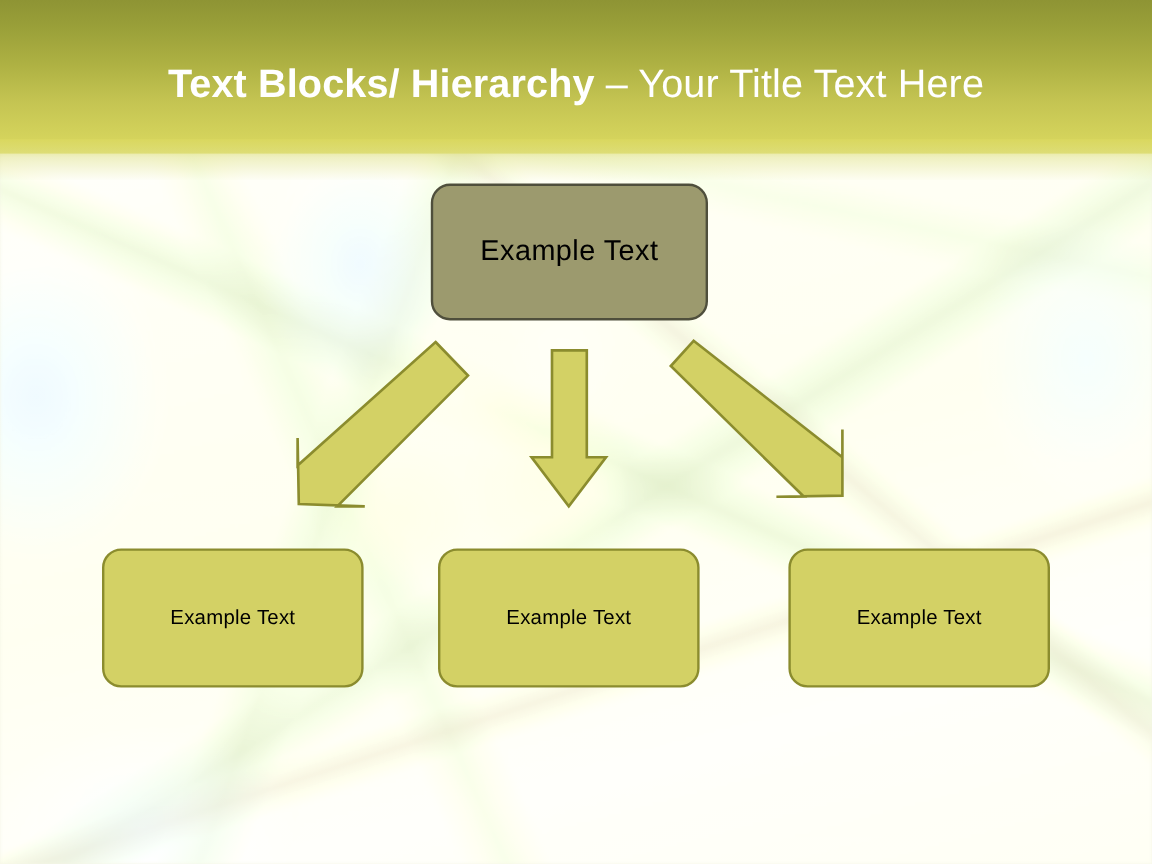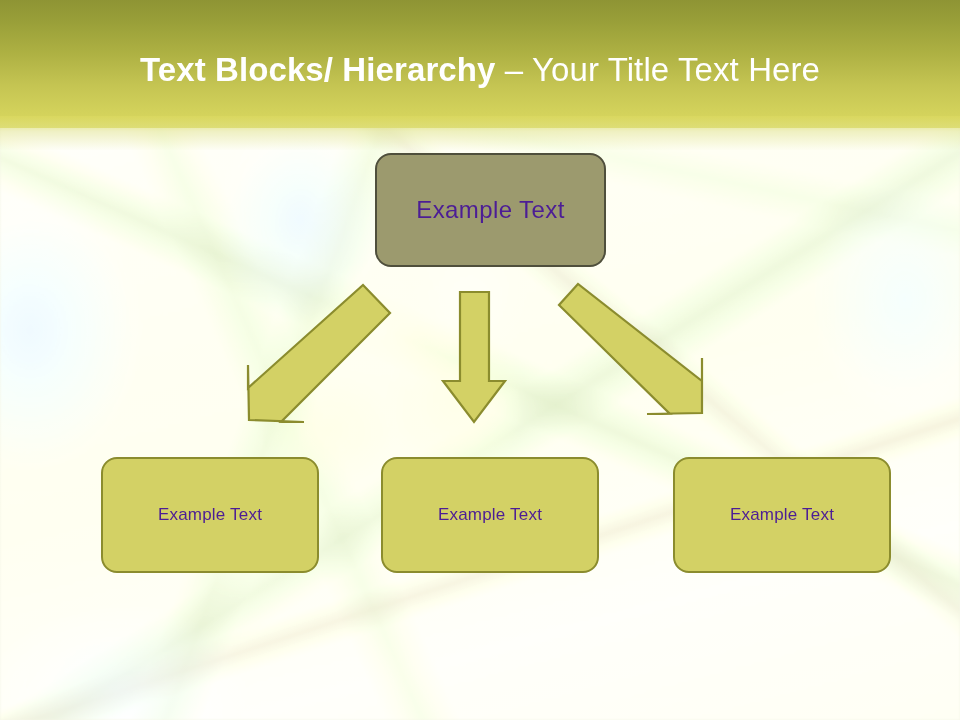--- a/index.html
+++ b/index.html
@@ -89,23 +89,22 @@
   .title-rest   { font-weight: normal; }
 
   
   .node {
     position: absolute;
     box-sizing: border-box;
     border-radius: 16px;
     display: flex;
     align-items: center;
     justify-content: center;
-    color: #4c1d95;
+    color: #000000;
     text-align: center;
-    margin-left: 16px;
   }
   .node-top {
     left: 359px; top: 153px;
     width: 231px; height: 114px;
     background: #9c9a6e;
     border: 2px solid #4f4f3c;
     font-size: 24px;
     letter-spacing: 0.4px;
   }
   .node-leaf {

